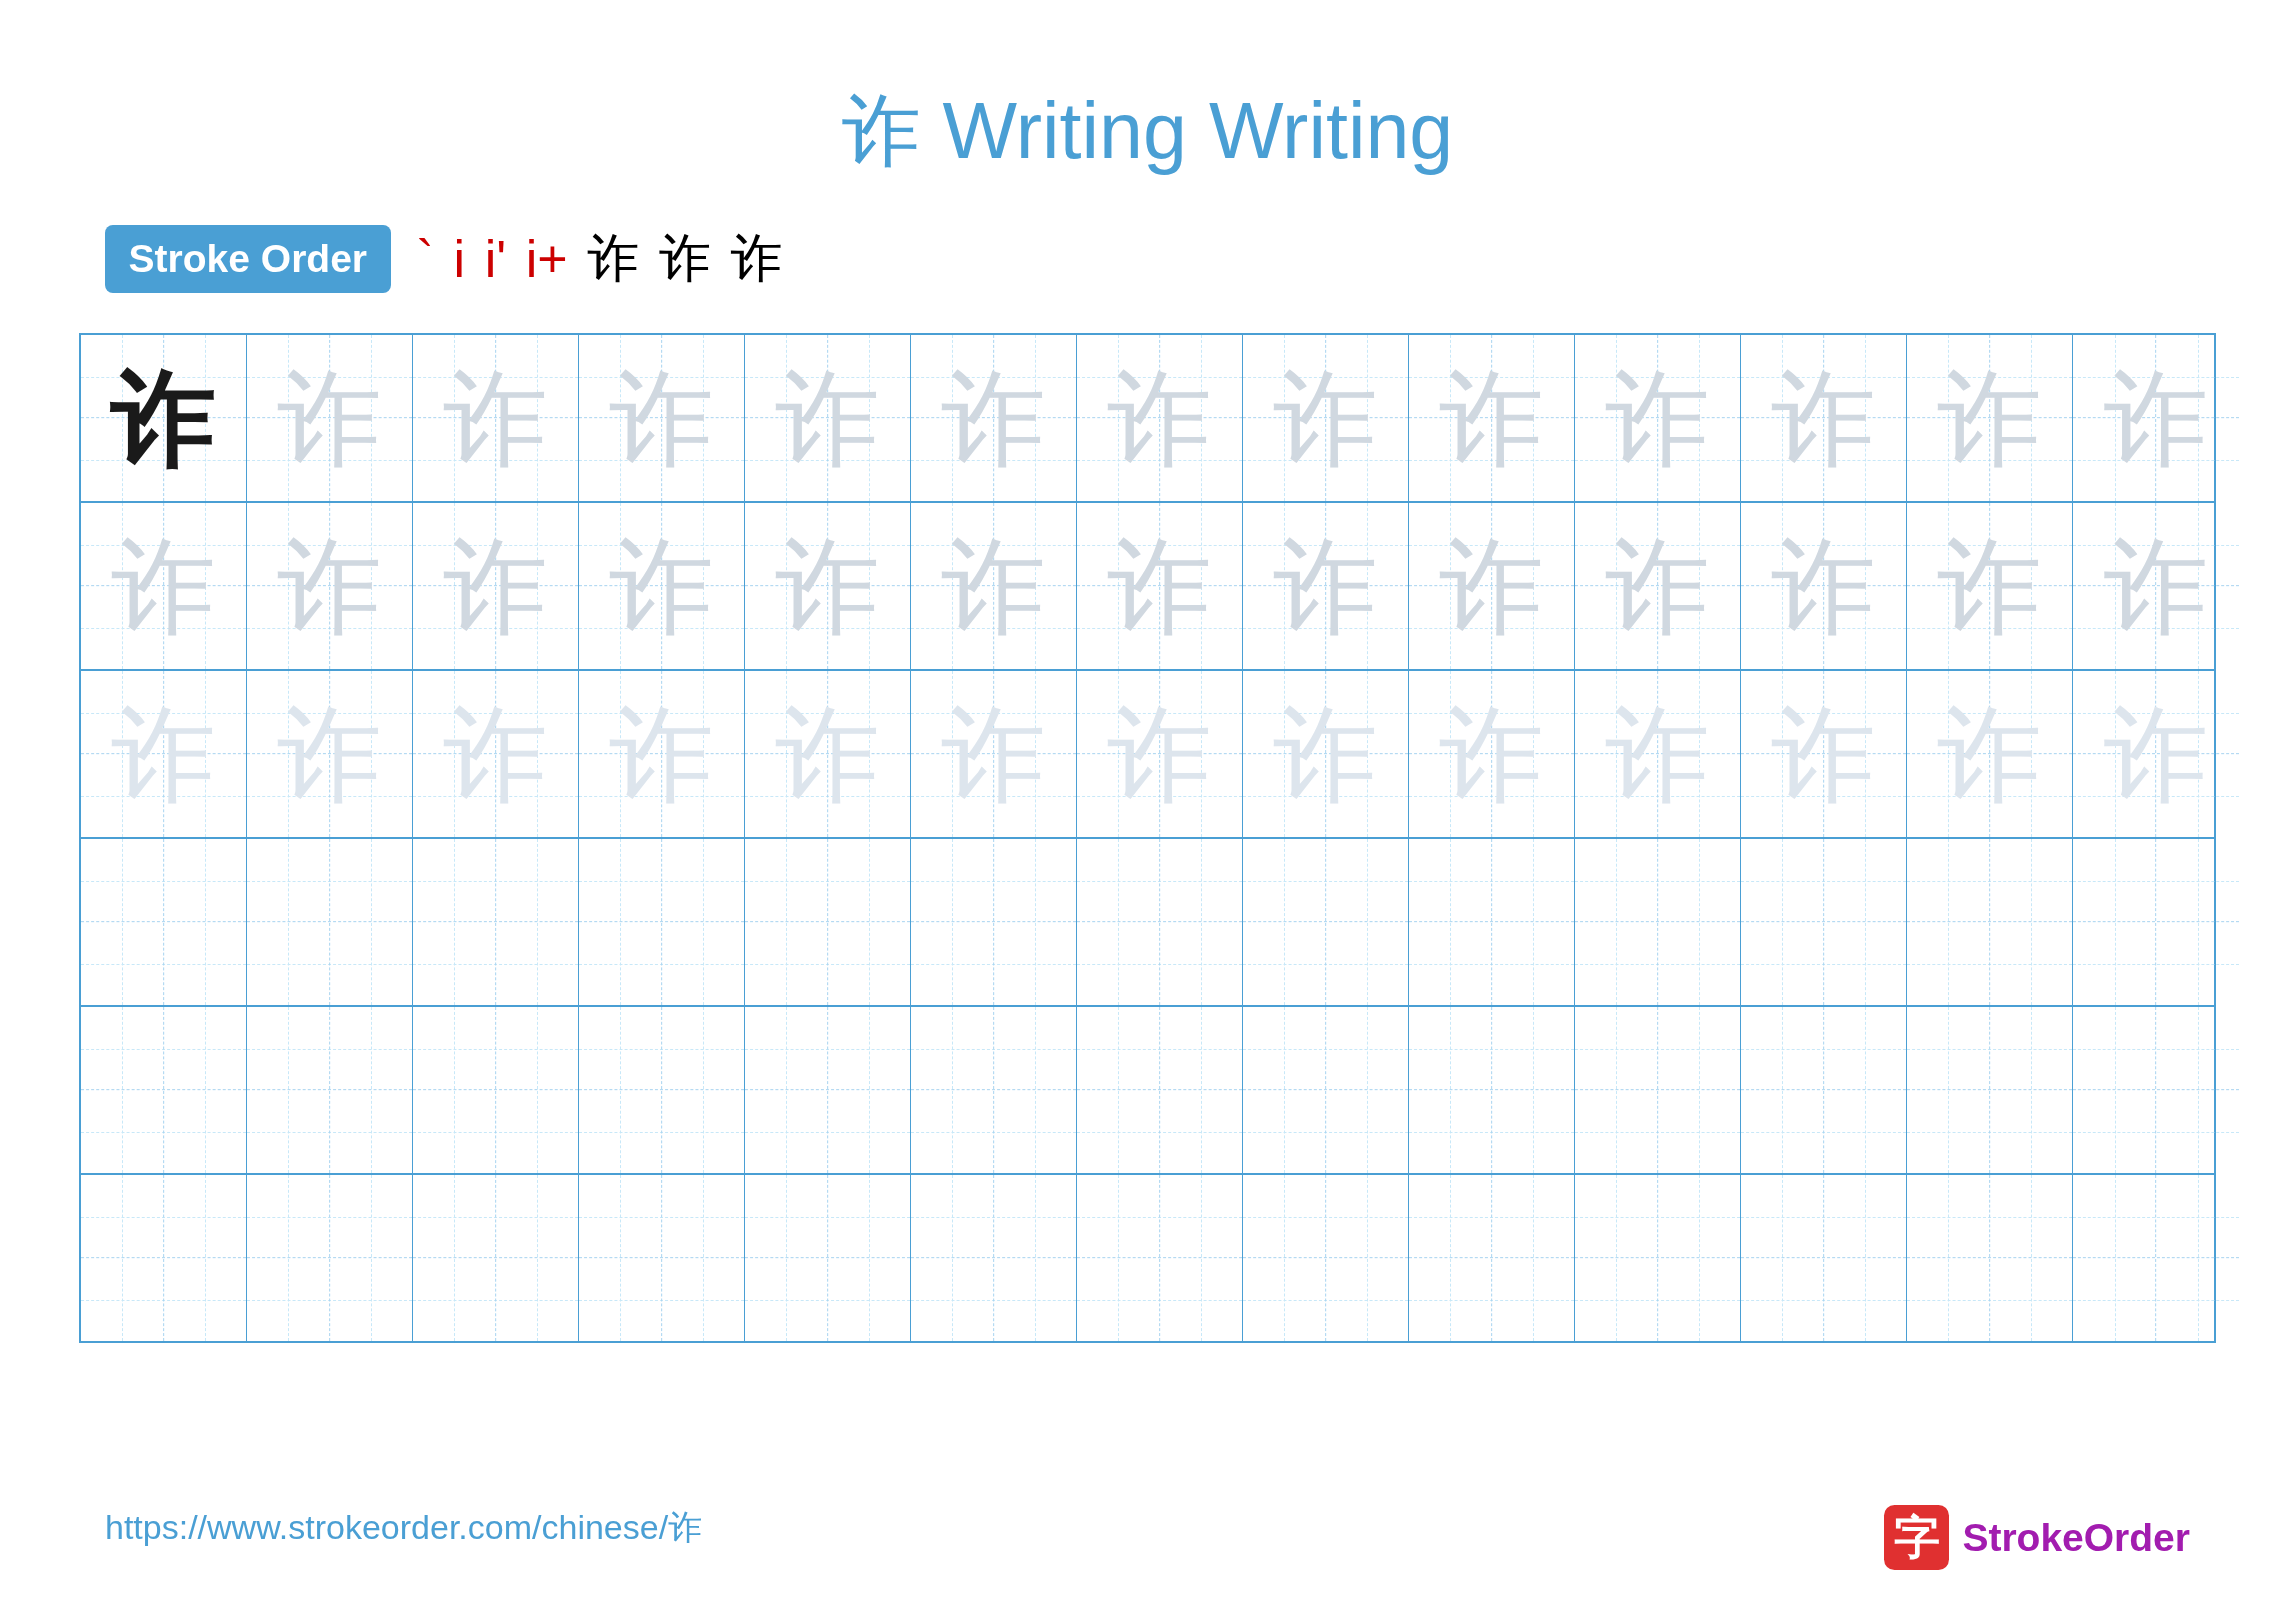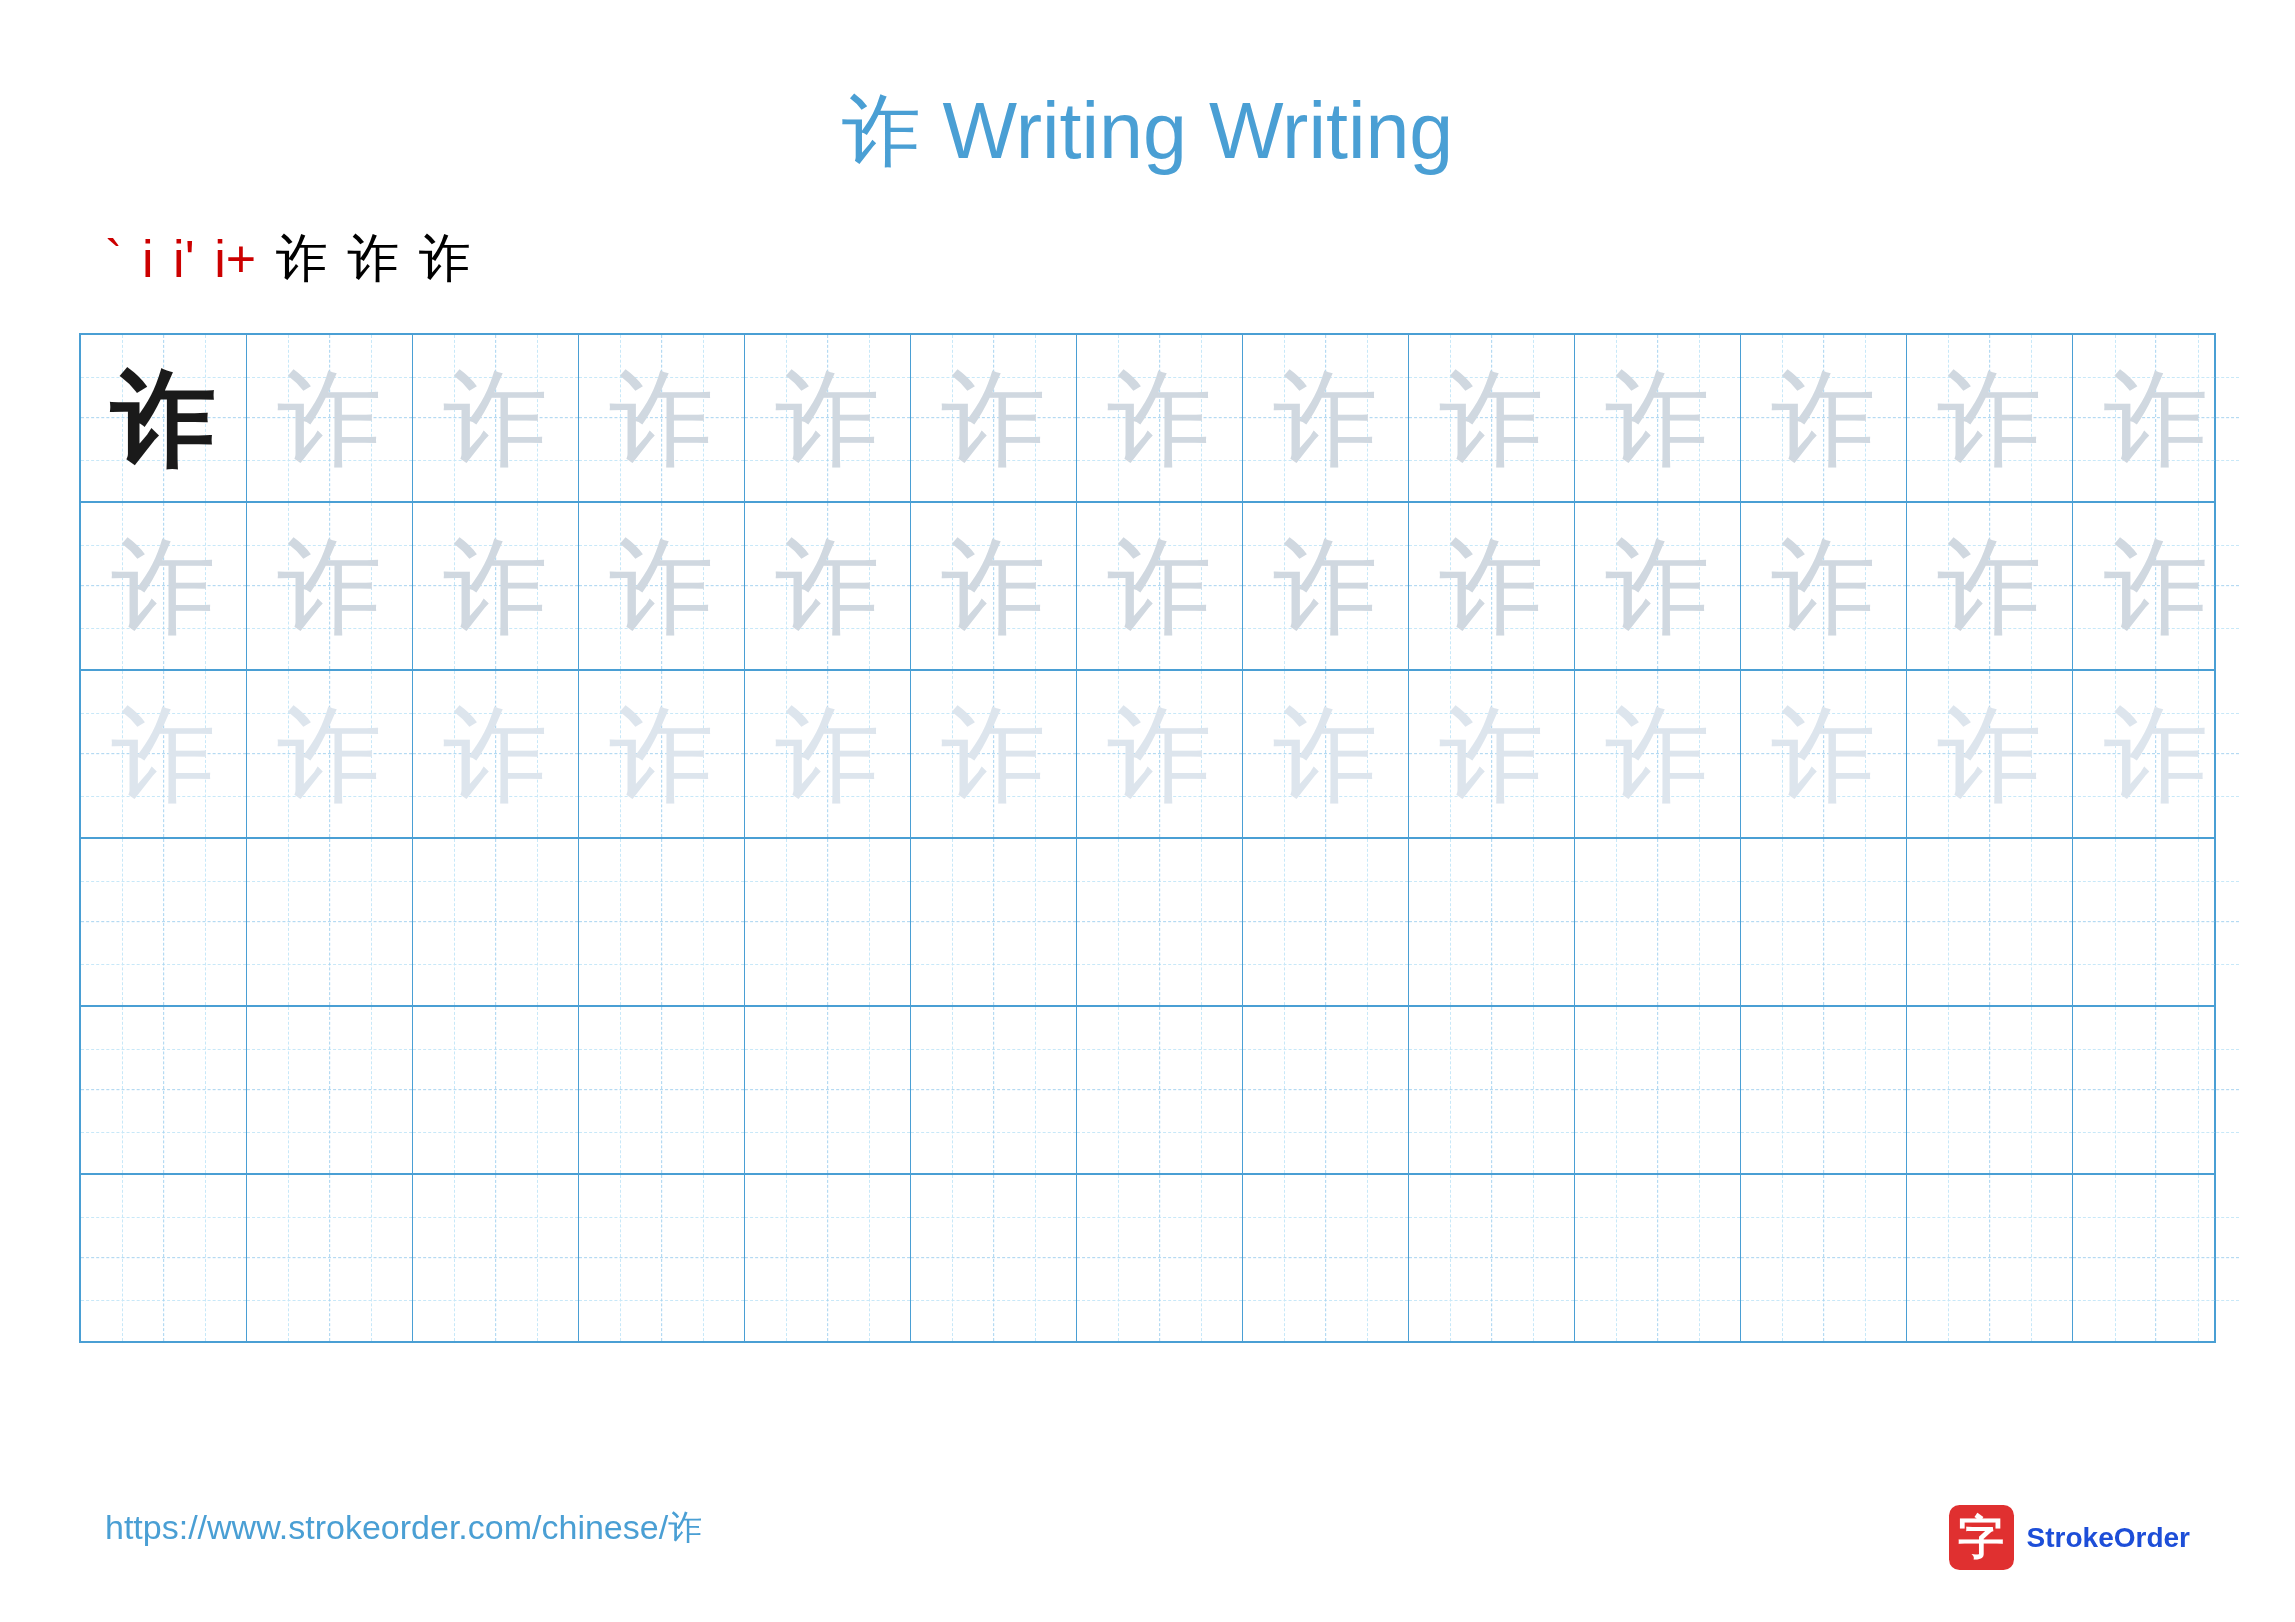--- a/index.html
+++ b/index.html
@@ -196,33 +196,36 @@
       border-radius: 10.5px;
       display: flex;
       align-items: center;
       justify-content: center;
       color: white;
       font-size: 46px;
       font-weight: bold;
     }
 
     .logo-text {
-      font-size: 28px;
+      font-size: 39px;
       font-weight: bold;
-      color: #1d4ed8;
+      color: #a21caf;
     }
   </style>
 </head>
 <body>
 
 <div class="page-title">
   <span>诈 Writing Writing</span>
 </div>
 
 <div class="stroke-order-section">
+  <div class="stroke-order-badge">
+    <span>Stroke Order</span>
+  </div>
   <div class="stroke-sequence">
     <span class="stroke-char">`</span>
     <span class="stroke-char">i</span>
     <span class="stroke-char">i'</span>
     <span class="stroke-char">i+</span>
     <span class="stroke-char black">诈</span>
     <span class="stroke-char black">诈</span>
     <span class="stroke-char black">诈</span>
   </div>
 </div>

